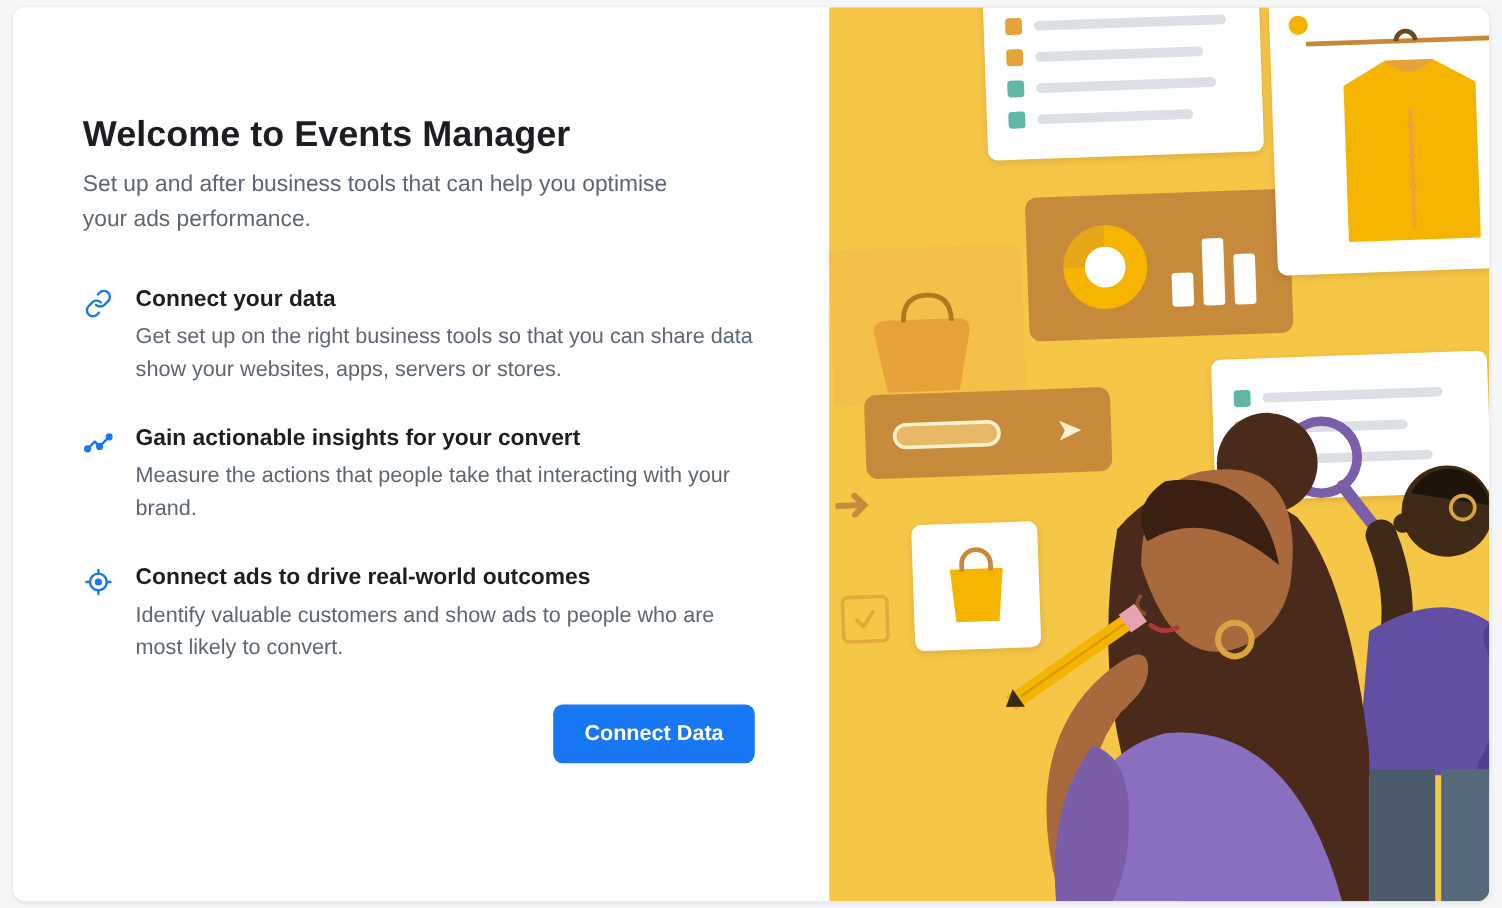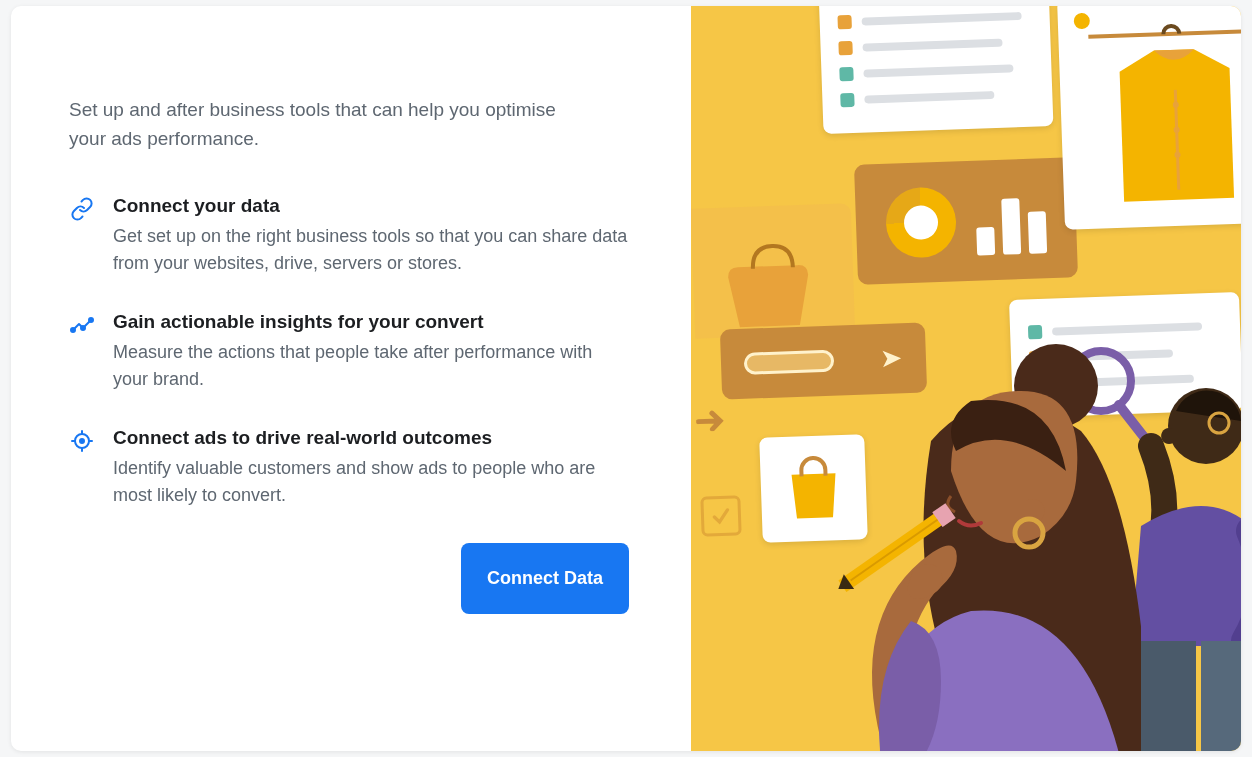--- a/index.html
+++ b/index.html
@@ -74,21 +74,21 @@
       display: flex;
       justify-content: flex-end;
     }
     .btn-primary {
       background: #1877f2;
       color: #fff;
       border: none;
       border-radius: 8px;
       font-size: 18px;
       font-weight: 700;
-      padding: 25px 26px;
+      padding: 14px 26px;
       cursor: pointer;
     }
 
     
     .illus { position: absolute; }
     .panel { background: #fff; border-radius: 8px; box-shadow: 0 2px 6px rgba(0,0,0,0.12); }
     .bar { background: #dcdfe3; height: 8px; border-radius: 4px; }
     .dot { width: 14px; height: 14px; border-radius: 3px; }
 
     
@@ -128,47 +128,48 @@
     .person-woman { bottom: -10px; left: 130px; width: 300px; }
     .person-man   { bottom: -10px; right: -30px; width: 230px; }
 
   </style>
 </head>
 <body>
 
 <div class="card">
 
   <div class="left">
+    <h1 class="title">Welcome to Events Manager</h1>
     <p class="subtitle">Set up and after business tools that can help you optimise your ads performance.</p>
 
     <div class="feature">
       <div class="icon">
         <svg width="24" height="24" viewBox="0 0 24 24" fill="none" stroke="#1877f2" stroke-width="2" stroke-linecap="round" stroke-linejoin="round">
           <path d="M10 13a5 5 0 0 0 7.07 0l3-3a5 5 0 1 0-7.07-7.07l-1.5 1.5"></path>
           <path d="M14 11a5 5 0 0 0-7.07 0l-3 3a5 5 0 1 0 7.07 7.07l1.5-1.5"></path>
         </svg>
       </div>
       <div>
         <h3>Connect your data</h3>
-        <p>Get set up on the right business tools so that you can share data from your websites, drive, servers or stores.</p>
+        <p>Get set up on the right business tools so that you can share data show your websites, apps, servers or stores.</p>
       </div>
     </div>
 
     <div class="feature">
       <div class="icon">
         <svg width="24" height="24" viewBox="0 0 24 24" fill="none" stroke="#1877f2" stroke-width="2" stroke-linecap="round" stroke-linejoin="round">
           <polyline points="3 17 9 11 13 15 21 7"></polyline>
           <circle cx="3" cy="17" r="2" fill="#1877f2"></circle>
           <circle cx="13" cy="15" r="2" fill="#1877f2"></circle>
           <circle cx="21" cy="7" r="2" fill="#1877f2"></circle>
         </svg>
       </div>
       <div>
         <h3>Gain actionable insights for your convert</h3>
-        <p>Measure the actions that people take after performance with your brand.</p>
+        <p>Measure the actions that people take that interacting with your brand.</p>
       </div>
     </div>
 
     <div class="feature">
       <div class="icon">
         <svg width="24" height="24" viewBox="0 0 24 24" fill="none" stroke="#1877f2" stroke-width="2" stroke-linecap="round" stroke-linejoin="round">
           <circle cx="12" cy="12" r="7"></circle>
           <circle cx="12" cy="12" r="2" fill="#1877f2"></circle>
           <line x1="12" y1="2" x2="12" y2="5"></line>
           <line x1="12" y1="19" x2="12" y2="22"></line>

